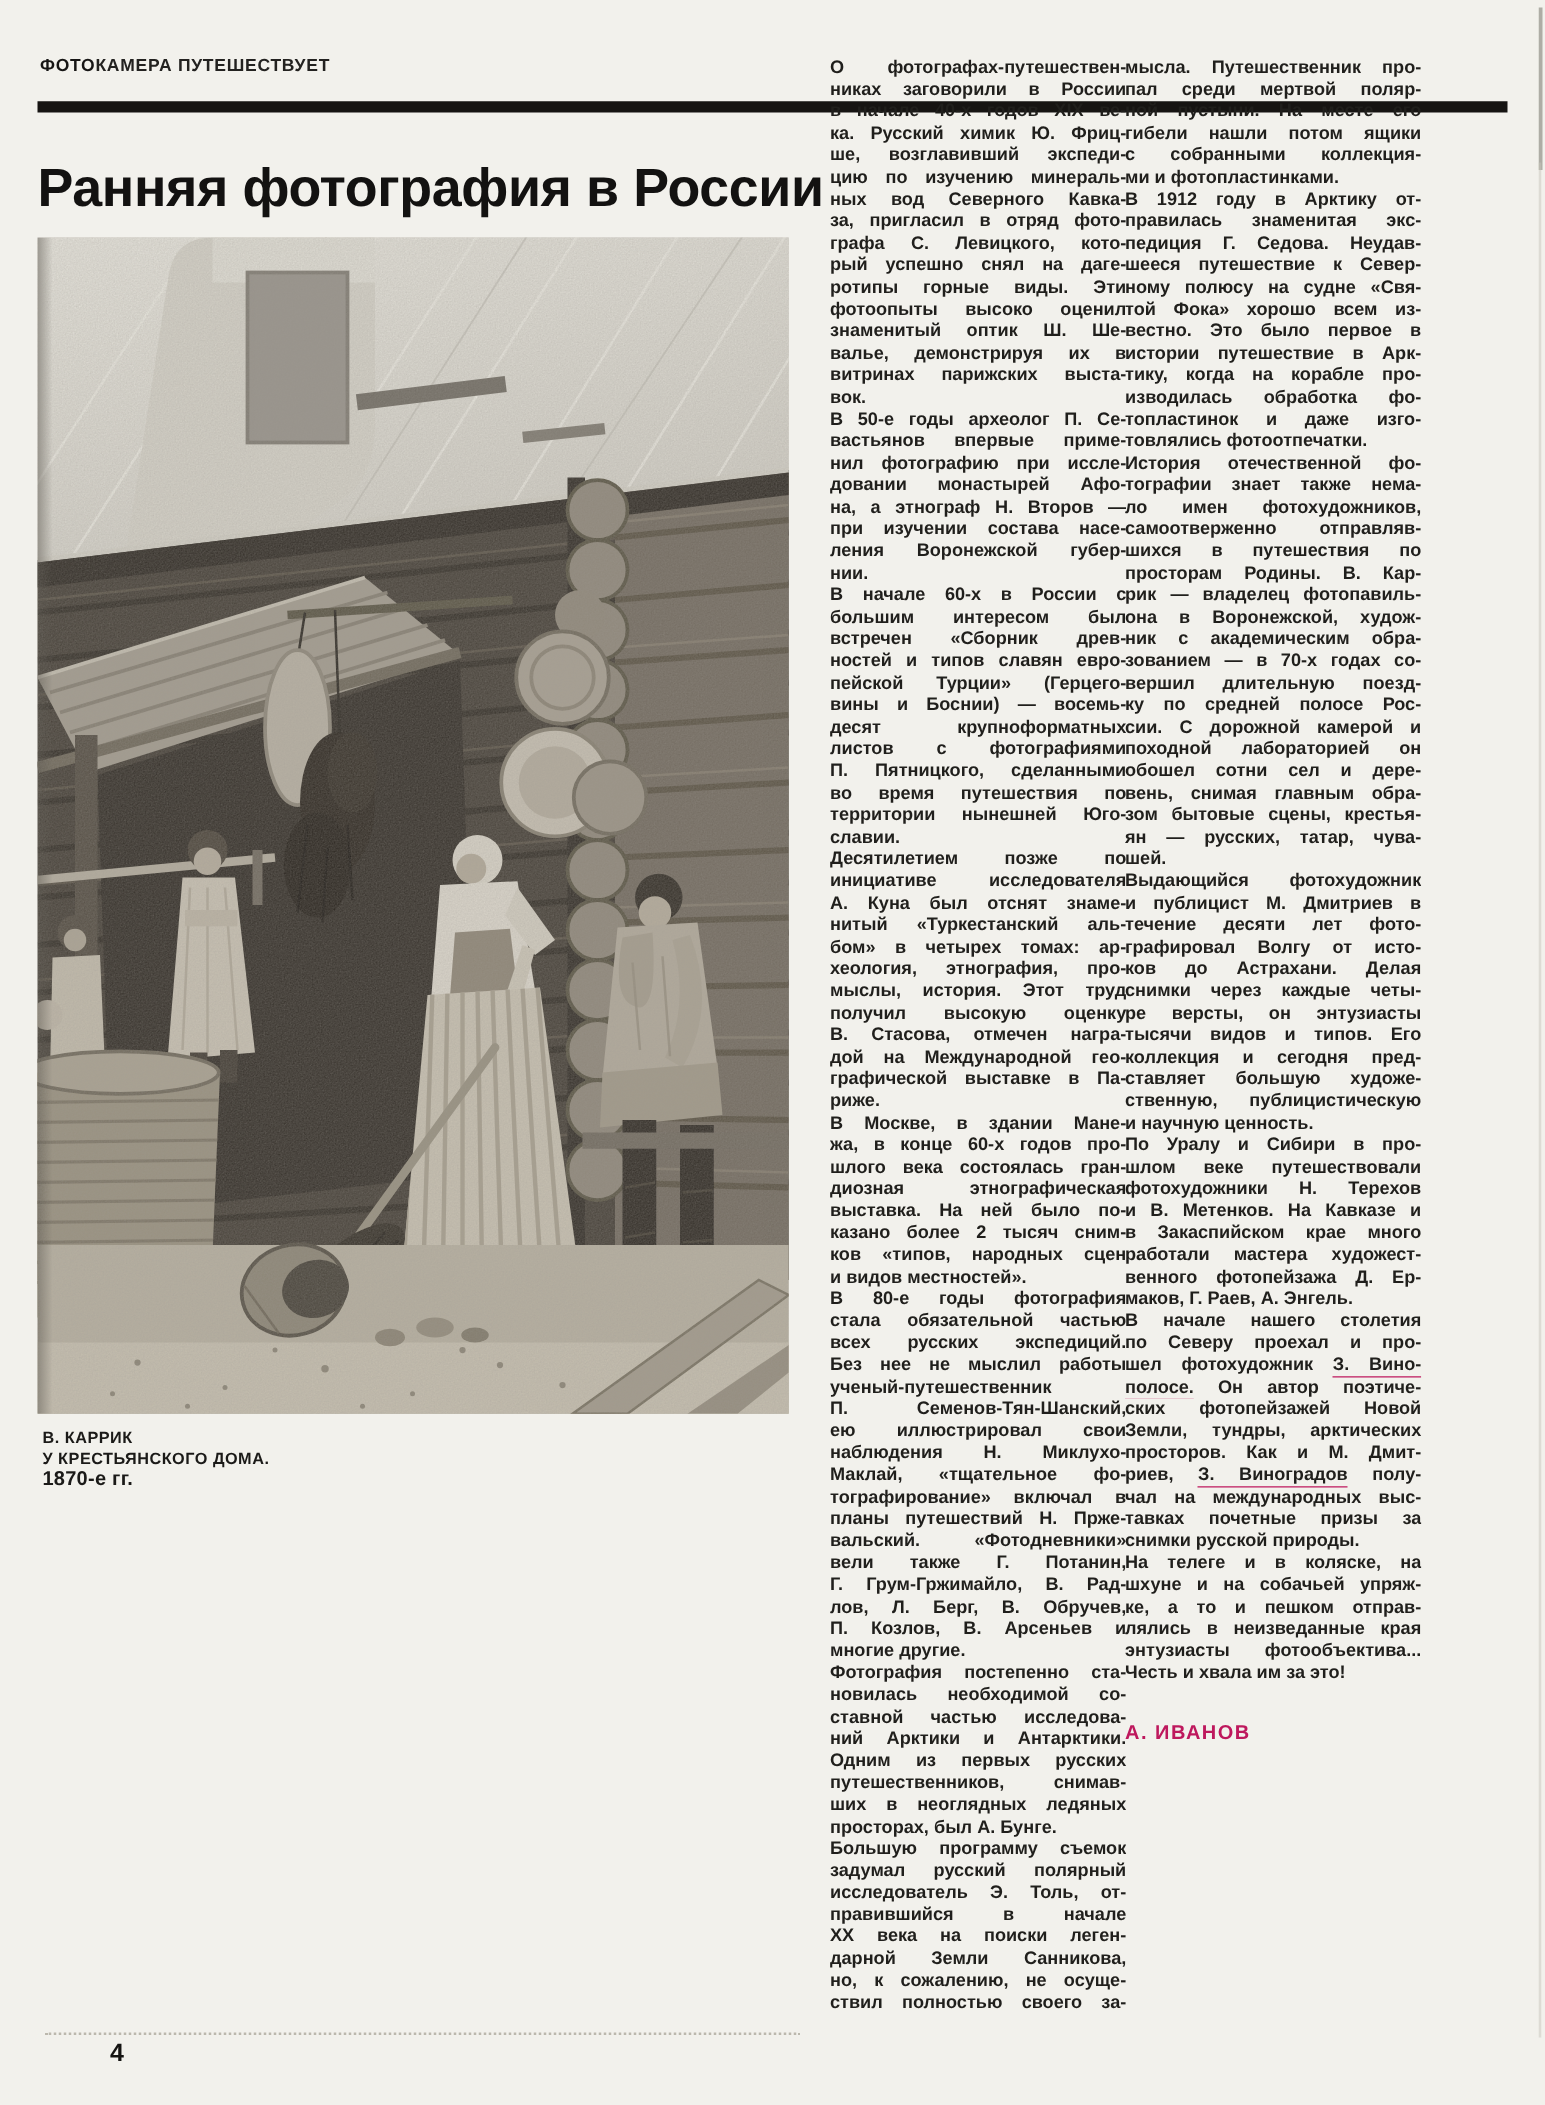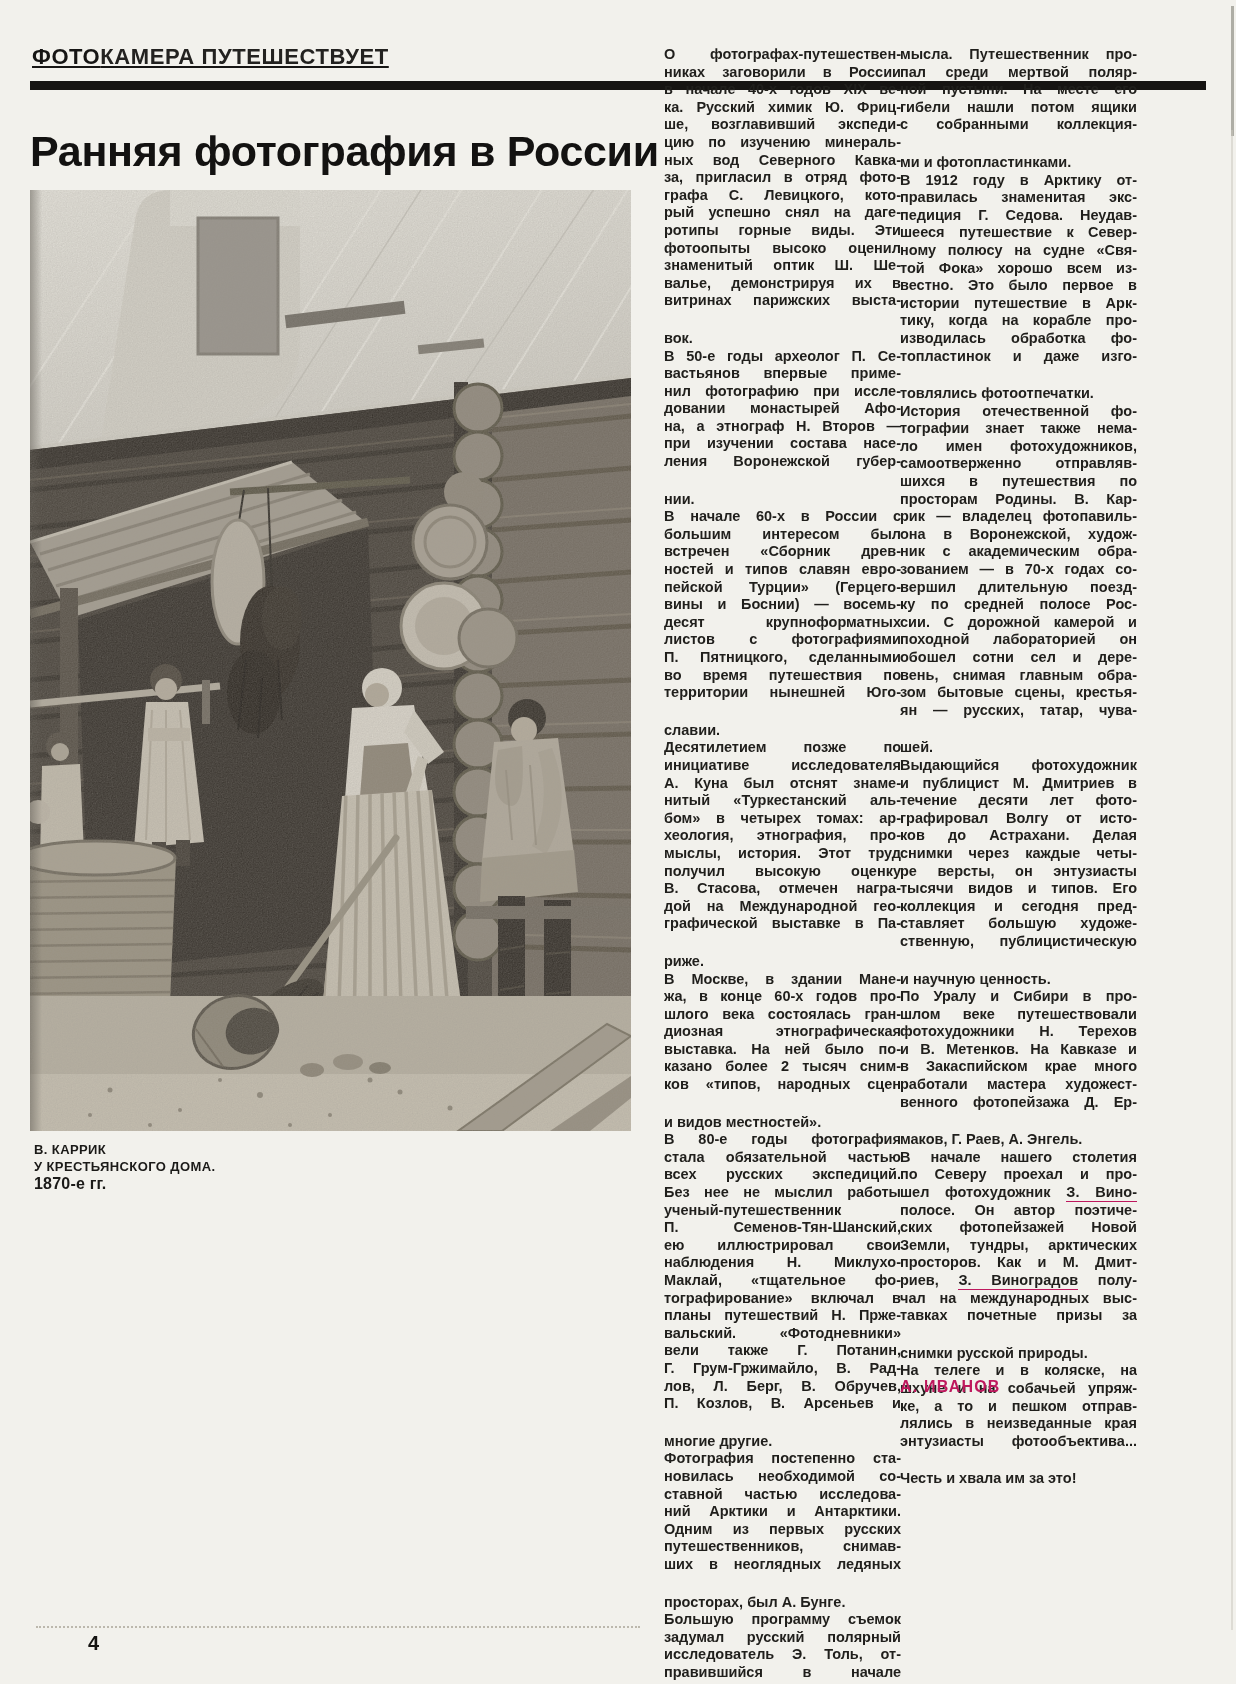--- a/index.html
+++ b/index.html
@@ -2,38 +2,38 @@
 <html><head>
 <meta charset="utf-8">
 <style>
   html,body{margin:0;padding:0;}
   body{
     width:1236px;height:1684px;position:relative;overflow:hidden;
     background:#f2f1ec;
     font-family:"Liberation Sans",sans-serif;
     color:#1d1c1a;
   }
-  .kicker{position:absolute;left:32px;top:44px;font-size:22px;font-weight:bold;
-    letter-spacing:.6px;color:#161514;white-space:nowrap;text-decoration:underline;}
+  .kicker{position:absolute;left:32px;top:44px;font-size:14px;font-weight:bold;
+    letter-spacing:.6px;color:#161514;white-space:nowrap;}
   .kicker .rest{font-weight:bold;color:#232220;}
   .rule{position:absolute;left:30px;top:81px;width:1176px;height:9px;background:#161412;}
   .title{position:absolute;left:30px;top:98px;font-size:43px;font-weight:bold;
     letter-spacing:-.3px;color:#131211;white-space:nowrap;}
   figure{margin:0;}
   .photo{position:absolute;left:30px;top:190px;width:601px;height:941px;background:#cfccc3;}
   .photo svg{display:block;}
   .caption{position:absolute;left:34px;top:1141px;font-size:13px;font-weight:bold;
     line-height:17px;letter-spacing:.4px;color:#1b1a18;}
   .caption .date{font-size:16px;letter-spacing:.2px;}
   .col{position:absolute;top:46px;width:237px;font-size:14.5px;font-weight:bold;
     line-height:17.6px;color:#201f1c;}
   .col1{left:664px;}
   .col2{left:900px;}
   .line{text-align:justify;text-align-last:justify;height:17.6px;overflow:hidden;}
-  .line.end{text-align:left;text-align-last:left;margin-top:20px;}
+  .line.end{text-align:left;text-align-last:left;}
   .mark{border-bottom:3px solid #be185d;padding-bottom:1px;}
   .signature{position:absolute;left:900px;top:1378px;font-size:16px;font-weight:bold;
     letter-spacing:1.2px;color:#be185d;}
   .footrule{position:absolute;left:36px;top:1626px;width:604px;border-top:2px dotted #bcb8ad;}
   .pagenum{position:absolute;left:88px;top:1632px;font-size:20px;font-weight:bold;color:#151412;}
   .edge{position:absolute;right:2px;top:6px;width:3px;height:130px;background:#77746c;opacity:.55;}
   .edge2{position:absolute;right:3px;top:130px;width:2px;height:1500px;background:#c8c5bc;opacity:.5;}
 </style>
 </head>
 <body>

